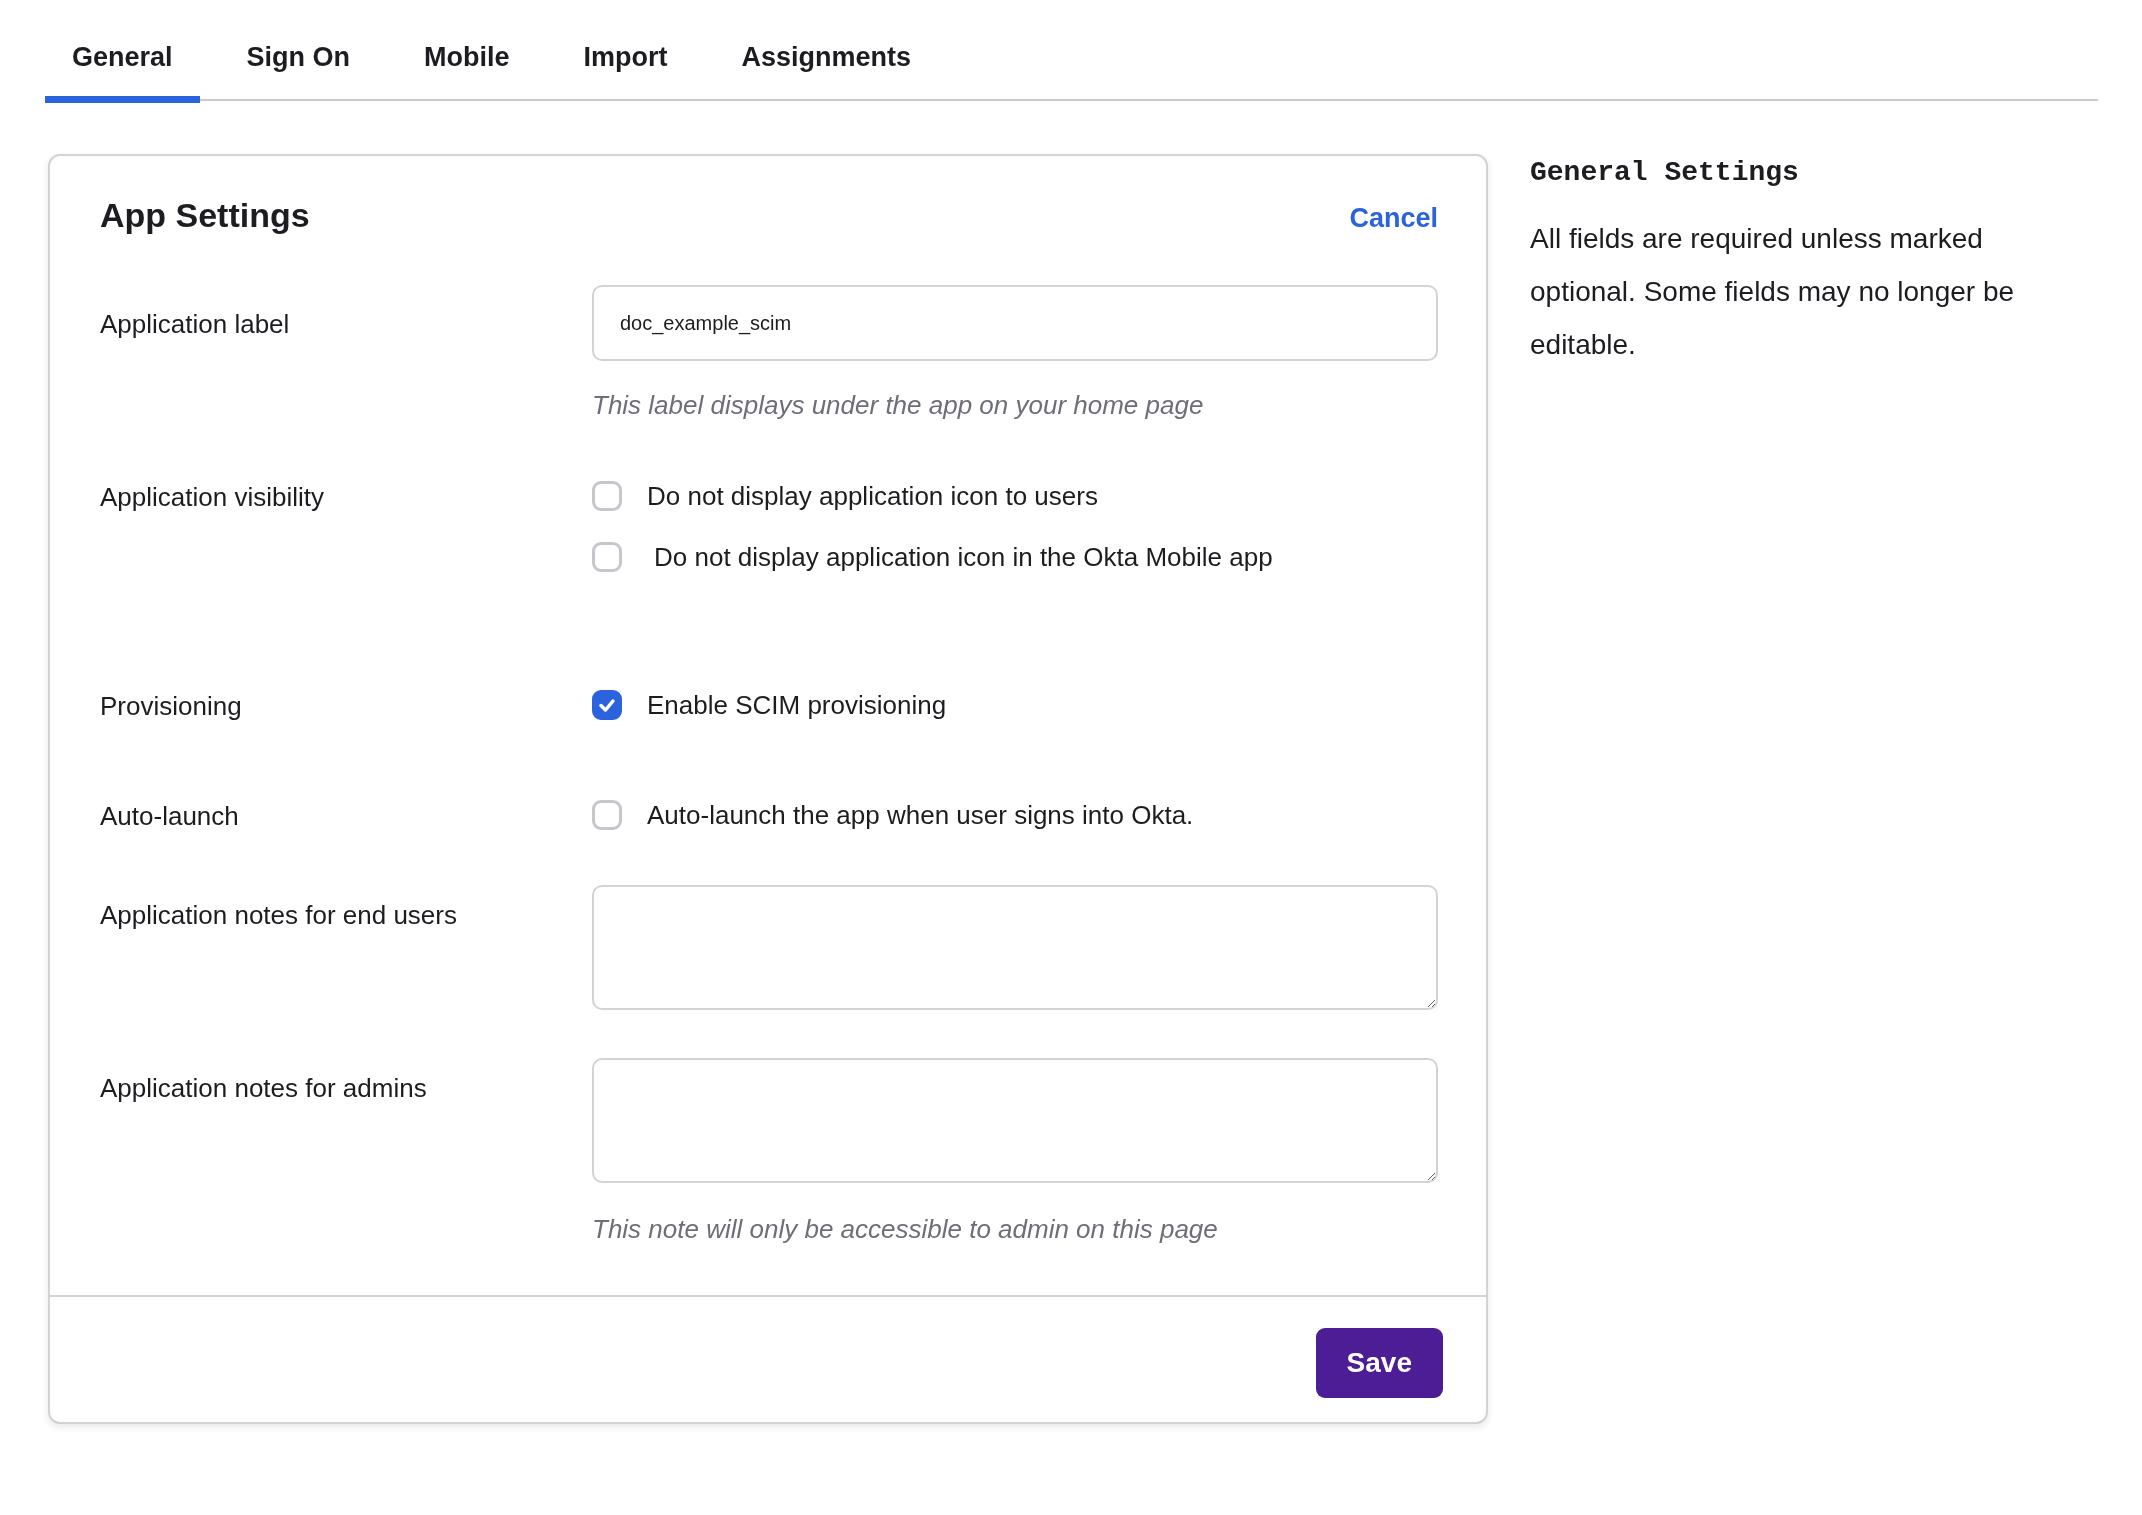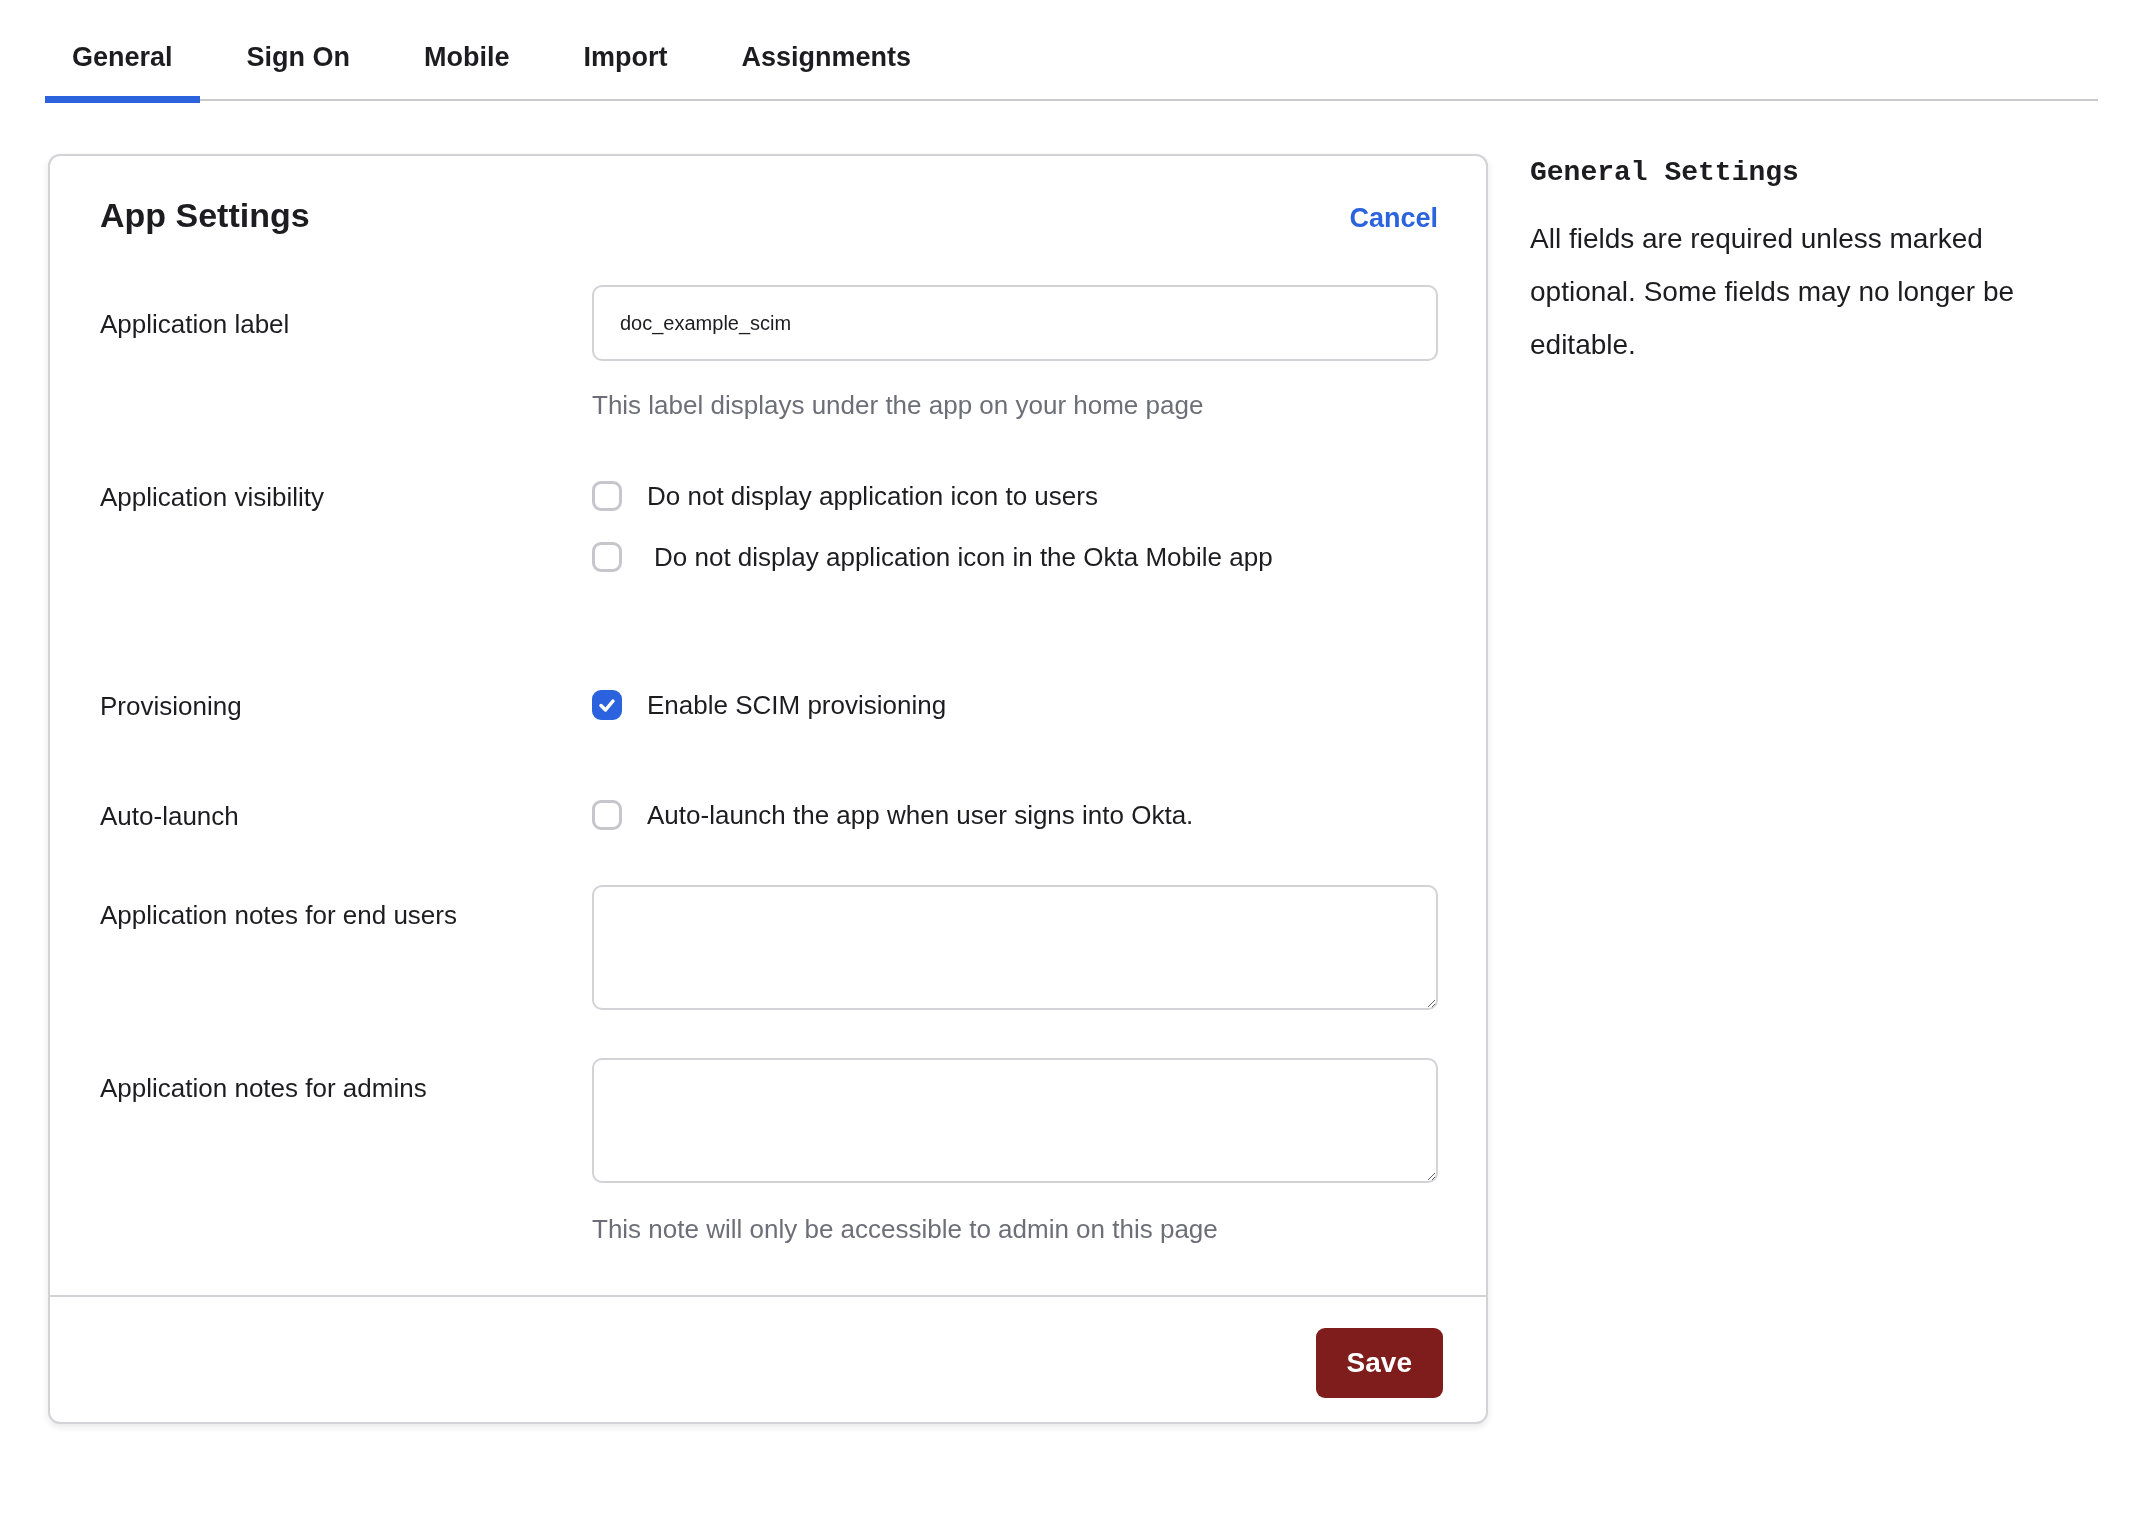--- a/index.html
+++ b/index.html
@@ -99,20 +99,21 @@
     font-family: inherit;
     color: #1d1d21;
     background: #fff;
     outline: none;
   }
   .helper {
     color: #6e6e78;
     font-size: 26px;
     line-height: 32px;
     margin-top: 28px;
+    font-style: italic;
   }
   .row-input { margin-bottom: 60px; }
 
   .check-line { display: flex; align-items: center; }
   .check-line + .check-line { margin-top: 31px; gap: 7px; }
   .checkbox {
     width: 30px; height: 30px;
     flex-shrink: 0;
     border: 3px solid #c6c6cc;
     border-radius: 9px;
@@ -157,21 +158,21 @@
   
   .card-footer {
     border-top: 2px solid #d2d2d7;
     padding: 31px 43px 24px 43px;
     display: flex;
     justify-content: flex-end;
   }
   .save-btn {
     height: 70px;
     padding: 0 31px;
-    background: #7f1d1d;
+    background: #4c1d95;
     color: #ffffff;
     font-family: inherit;
     font-size: 28px;
     font-weight: bold;
     border: none;
     border-radius: 9px;
     cursor: pointer;
   }
 
   

